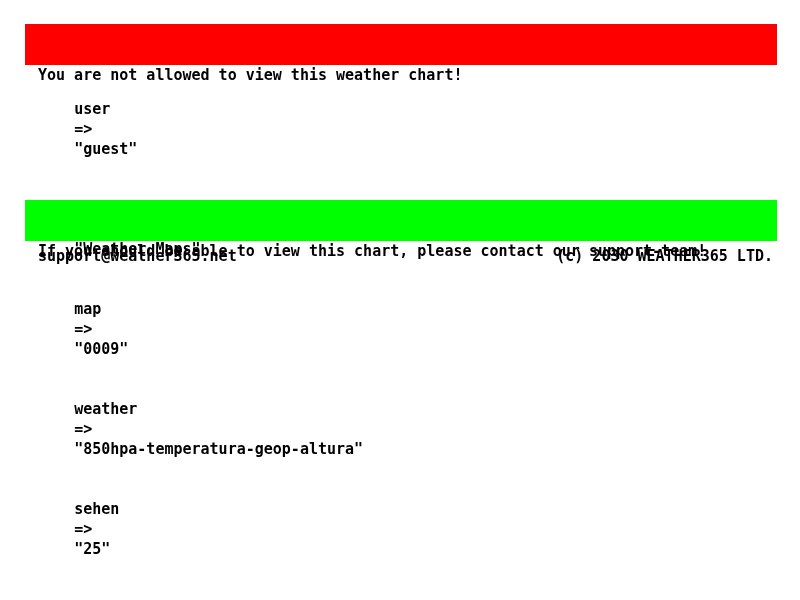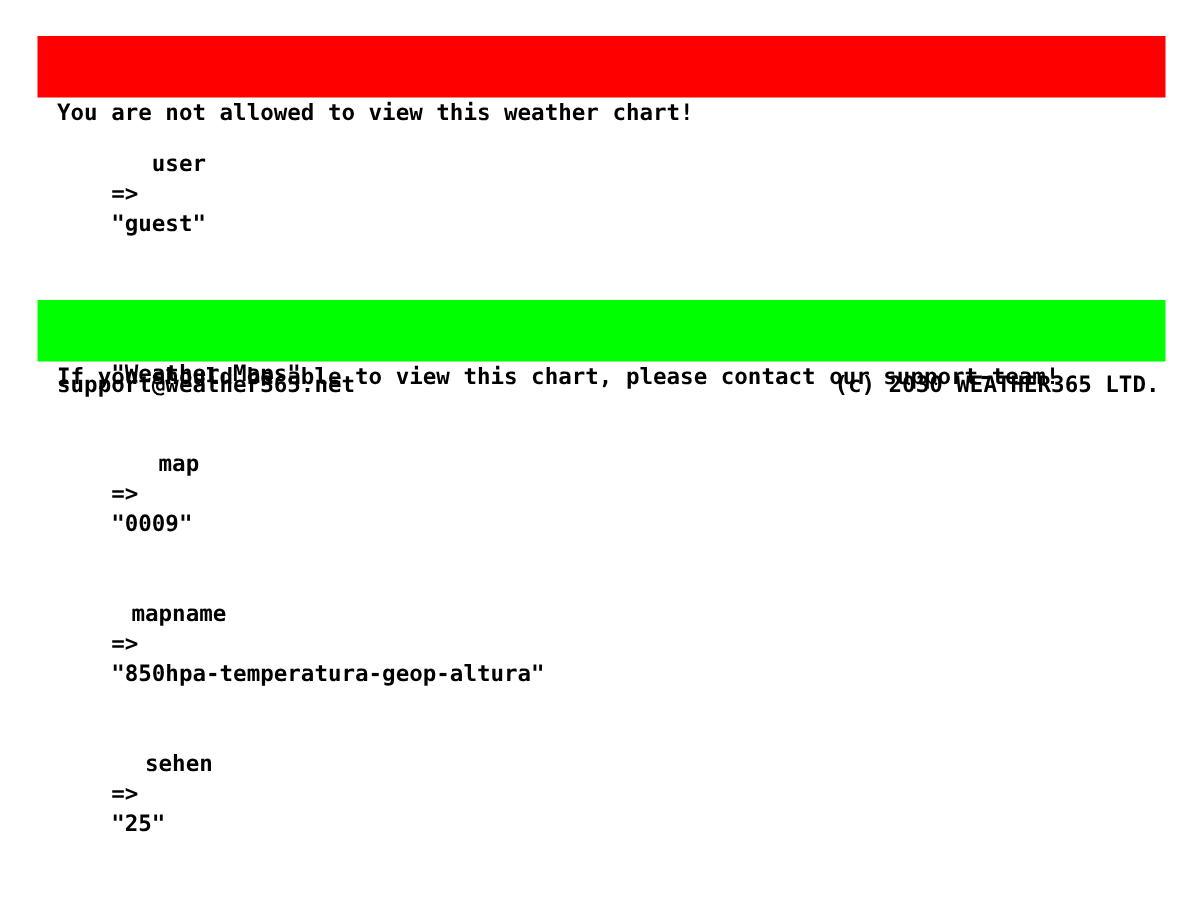--- a/index.html
+++ b/index.html
@@ -30,21 +30,21 @@
   #error-banner  { top: 24px; }
   #support-banner{ top: 200px; }
 
   #request-details {
     position: absolute;
     left: 38px;
     top: 79px;
     line-height: 20px;
   }
   .kv-row   { white-space: pre; }
-  .kv-key   { display: inline-block; width: 10ch; text-align: center; }
+  .kv-key   { display: inline-block; width: 10ch; }
   .kv-arrow { display: inline-block; width: 3ch; }
 
   #footer {
     position: absolute;
     left: 38px;
     top: 246px;
     width: 735px;
     line-height: 20px;
     display: flex;
     justify-content: space-between;
@@ -68,21 +68,21 @@
     <span class="kv-key">component</span>
     <span class="kv-arrow">=&gt;</span>
     <span class="kv-value">"Weather Maps"</span>
   </div>
   <div class="kv-row">
     <span class="kv-key">map</span>
     <span class="kv-arrow">=&gt;</span>
     <span class="kv-value">"0009"</span>
   </div>
   <div class="kv-row">
-    <span class="kv-key">mapname</span>
+    <span class="kv-key">weather</span>
     <span class="kv-arrow">=&gt;</span>
     <span class="kv-value">"850hpa-temperatura-geop-altura"</span>
   </div>
   <div class="kv-row">
     <span class="kv-key">sehen</span>
     <span class="kv-arrow">=&gt;</span>
     <span class="kv-value">"25"</span>
   </div>
 </div>
 

